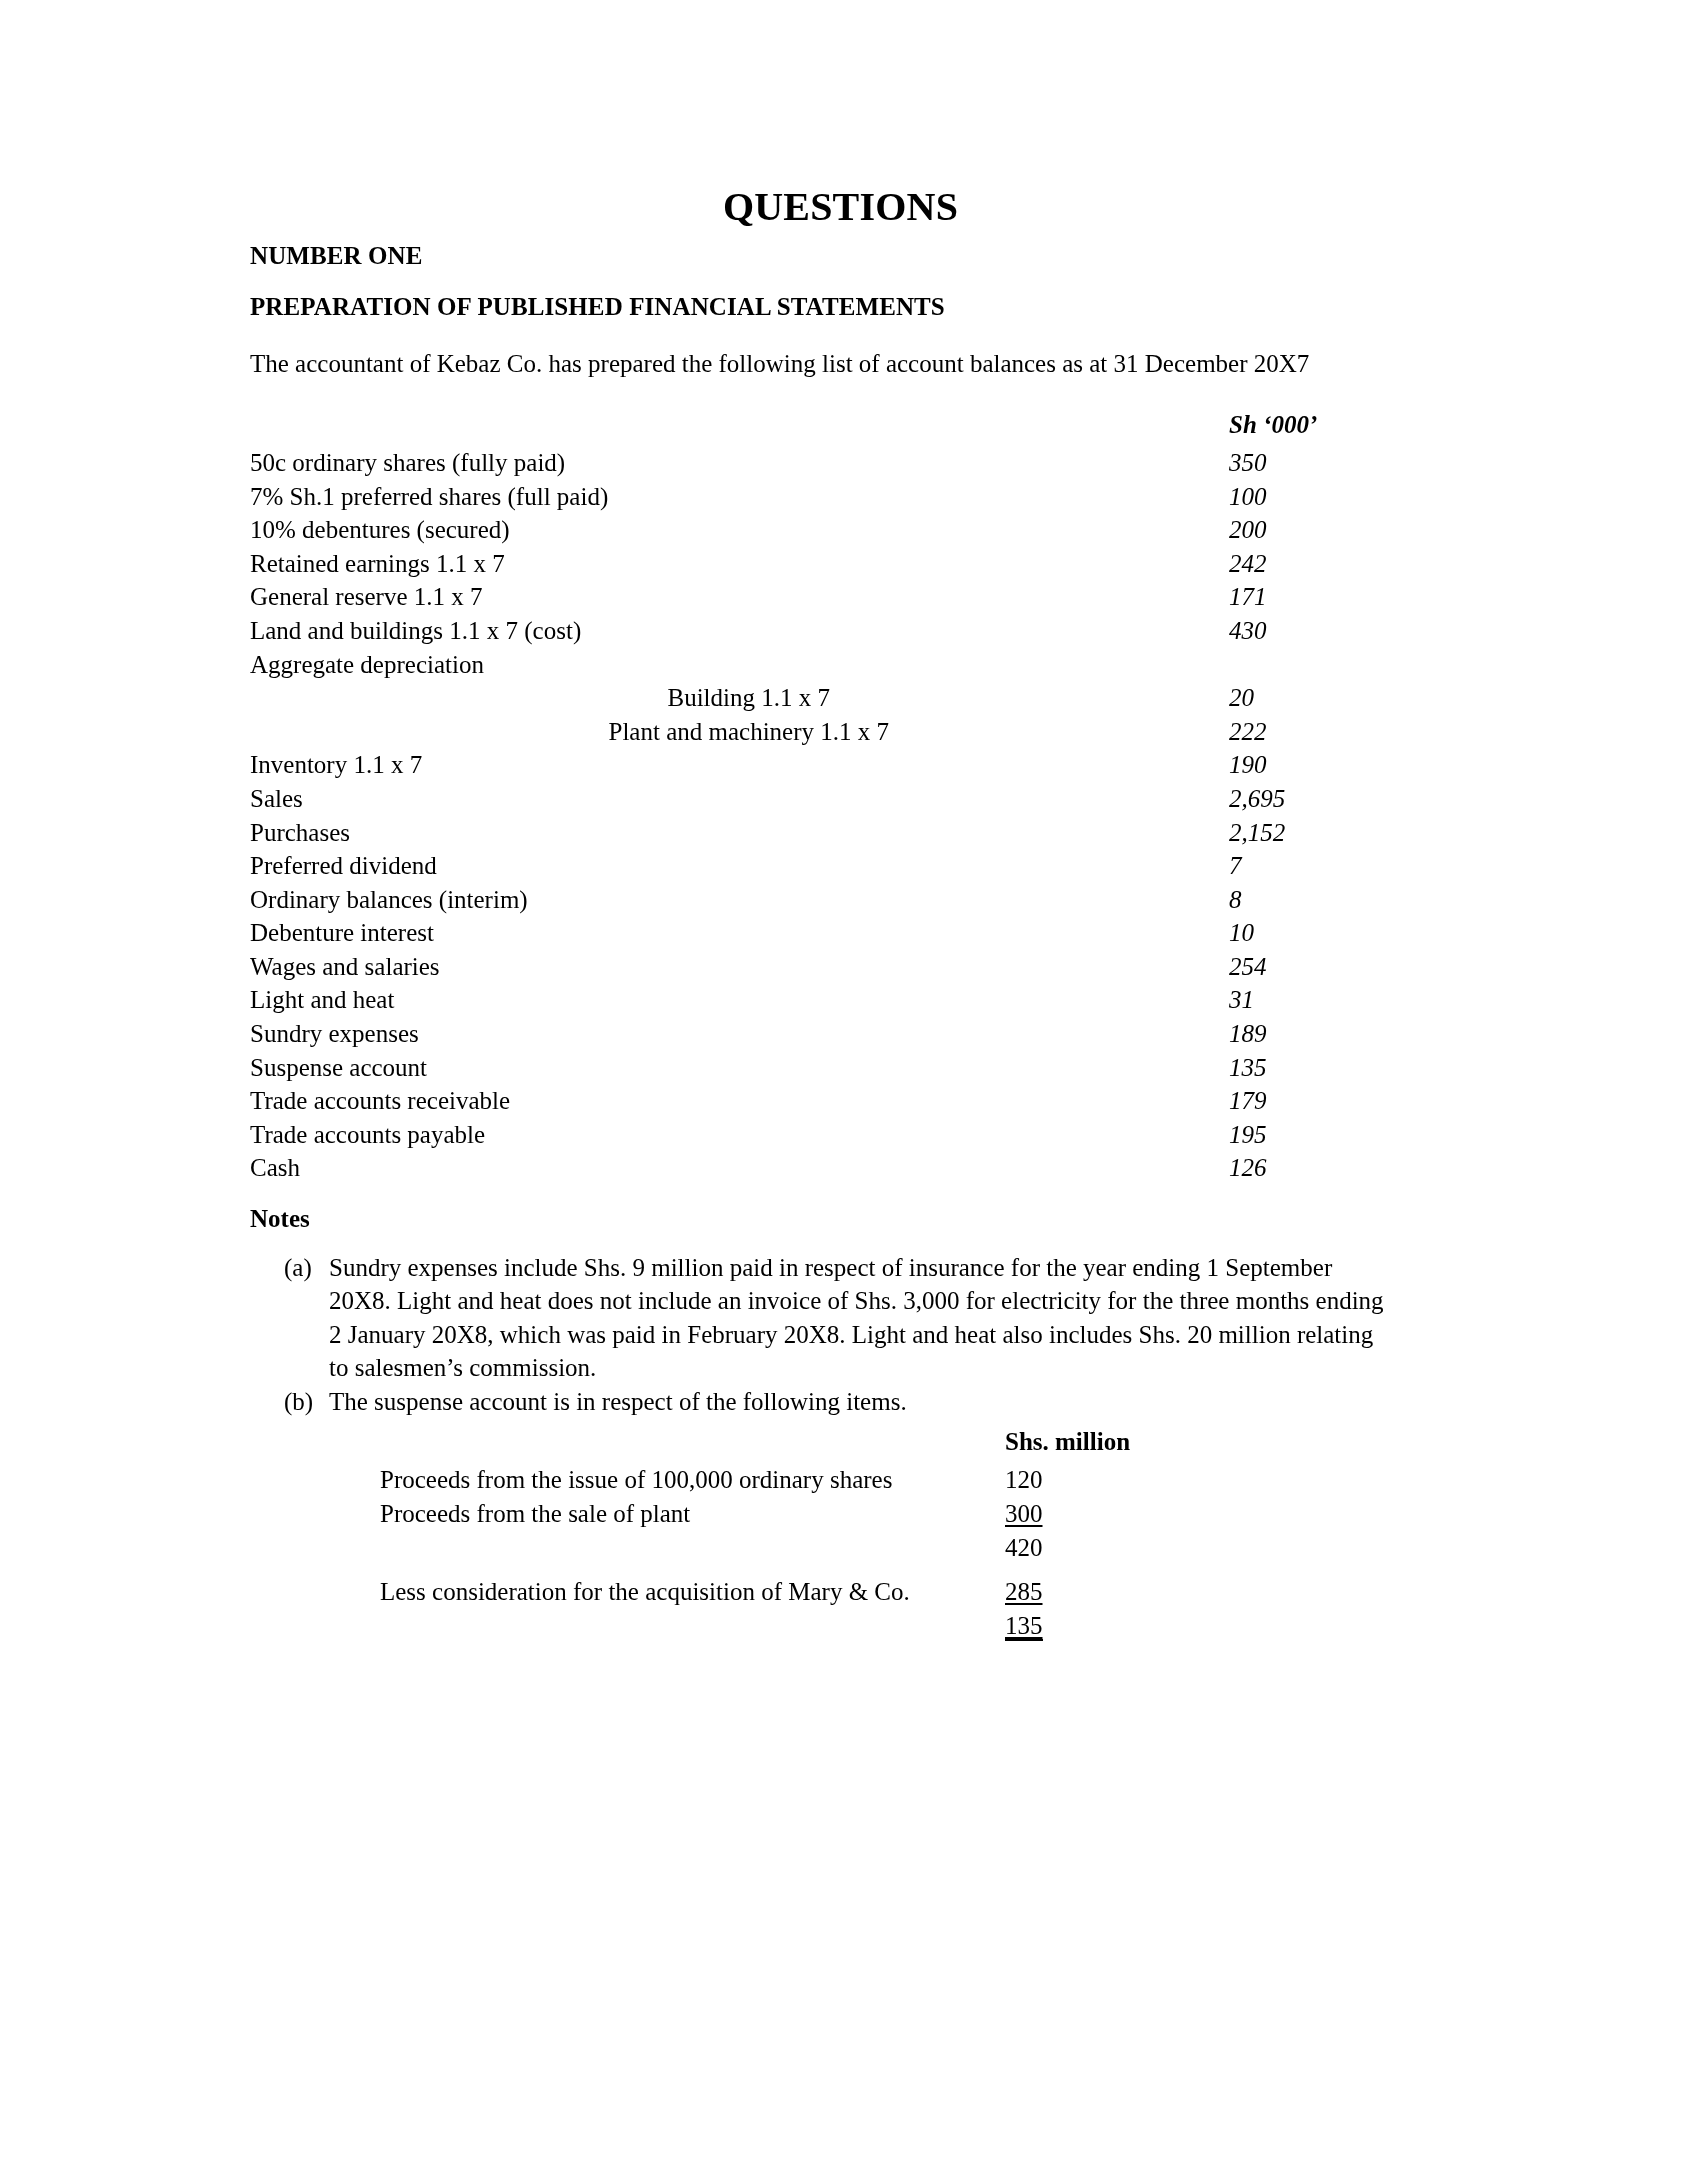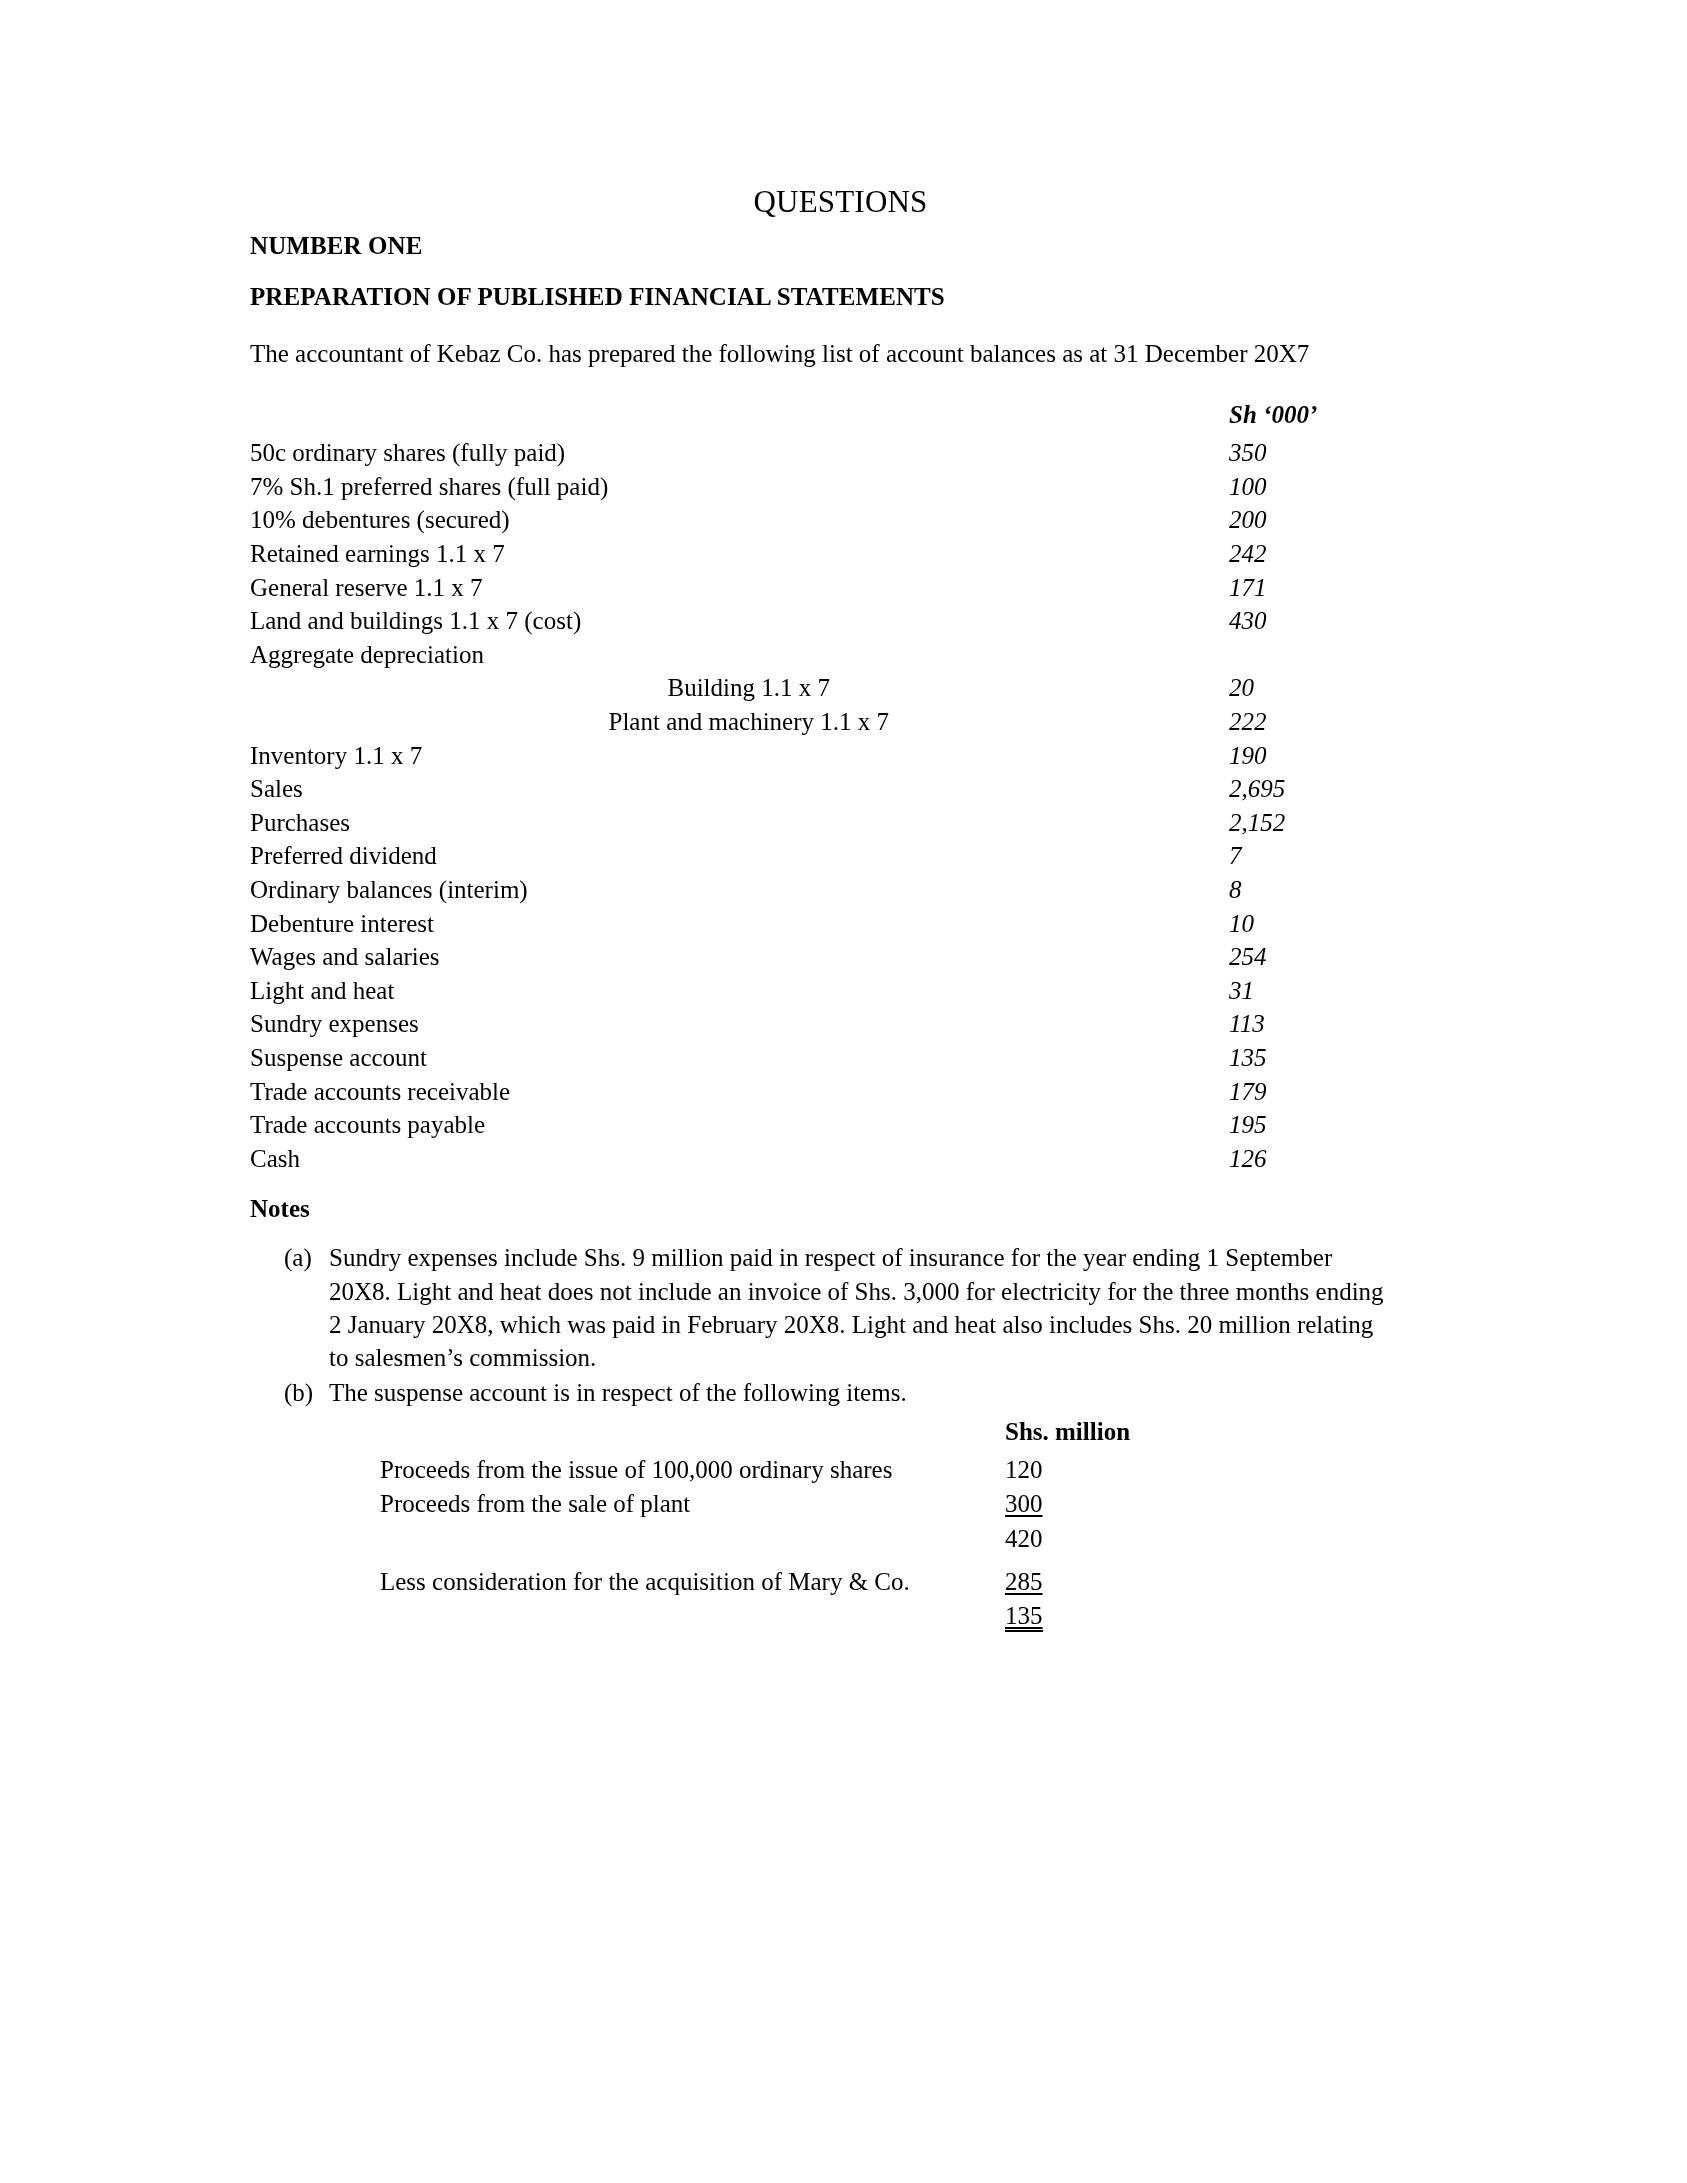--- a/index.html
+++ b/index.html
@@ -18,22 +18,22 @@
   .page {
     position: relative;
     width: 1687px;
     height: 2183px;
     box-sizing: border-box;
     padding: 185px 248px 0 250px;
   }
 
   .doc-title {
     text-align: center;
-    font-size: 31px;
-    font-weight: normal;
+    font-size: 40px;
+    font-weight: bold;
     letter-spacing: 0.2px;
     margin: 0 0 0 -8px;
     line-height: 1.08;
   }
 
   .section-heading {
     font-size: 25px;
     font-weight: bold;
     line-height: 1.0;
     margin: 0;
@@ -214,21 +214,21 @@
         <tr>
           <td class="lbl">Wages and salaries</td>
           <td class="val">254</td>
         </tr>
         <tr>
           <td class="lbl">Light and heat</td>
           <td class="val">31</td>
         </tr>
         <tr>
           <td class="lbl">Sundry expenses</td>
-          <td class="val">113</td>
+          <td class="val">189</td>
         </tr>
         <tr>
           <td class="lbl">Suspense account</td>
           <td class="val">135</td>
         </tr>
         <tr>
           <td class="lbl">Trade accounts receivable</td>
           <td class="val">179</td>
         </tr>
         <tr>

